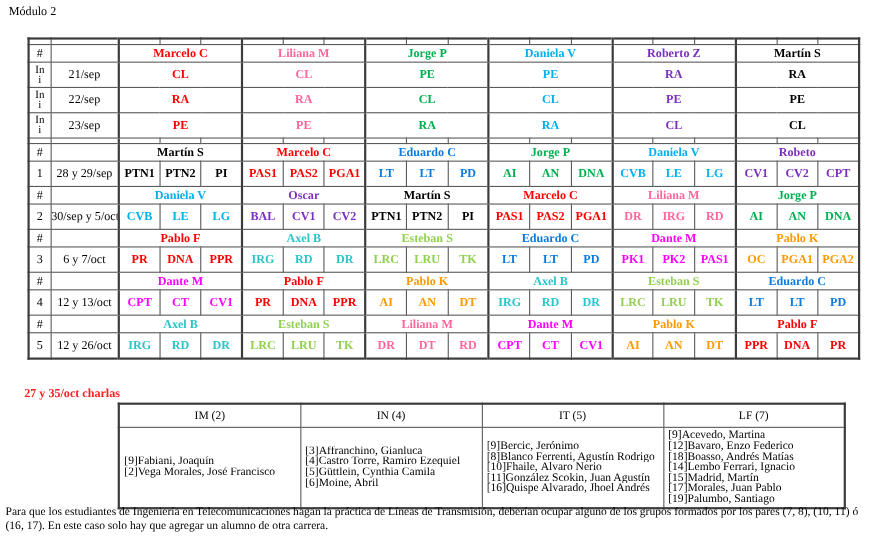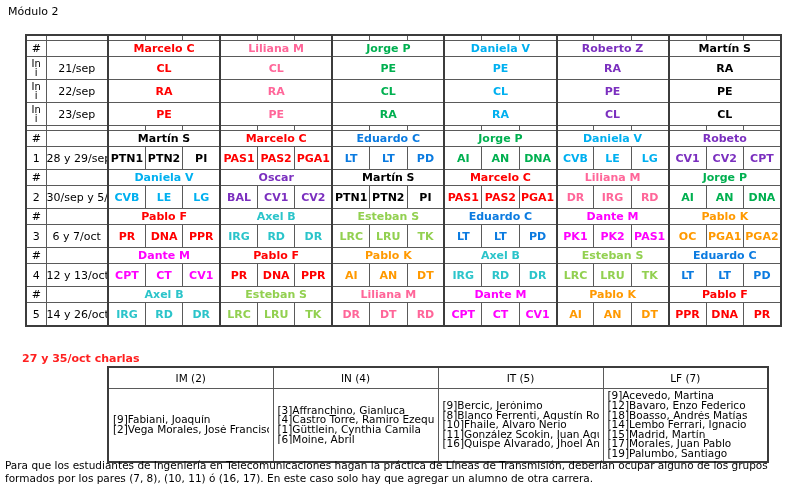--- a/index.html
+++ b/index.html
@@ -1,18 +1,18 @@
 <!DOCTYPE html>
 <html><head>
 <meta charset="utf-8">
 <style>
   html,body{margin:0;padding:0;}
   body{width:800px;height:491px;background:#fff;color:#000;
        font-family:"DejaVu Sans","Liberation Sans",sans-serif;position:relative;overflow:hidden;}
-  .abs{position:absolute;}
+  .abs{position:absolute;font-family:Liberation Serif, serif;}
   #title{left:8px;top:5px;font-size:11px;}
   #schedule-wrap{left:25px;top:34px;}
   #schedule{border-collapse:collapse;table-layout:fixed;width:757px;border:2px solid #3c3c3c;}
   #schedule td{border:1px solid #5a5a5a;text-align:center;font-size:11px;padding:0;
                overflow:hidden;white-space:nowrap;}
   #schedule td.gstart{border-left:2px solid #3c3c3c;}
   #schedule tr.hdr td{height:22px;}
   #schedule tr.sp td{height:4px;font-size:1px;line-height:1px;}
   #schedule tr.names td{height:15px;}
   #schedule tr.data td{height:22px;}
@@ -259,21 +259,21 @@
           <td></td>
           <td class="name gstart" colspan="3" style="color: rgb(43, 196, 202);">Axel B</td>
           <td class="name gstart" colspan="3" style="color: rgb(146, 208, 80);">Esteban S</td>
           <td class="name gstart" colspan="3" style="color: rgb(255, 102, 153);">Liliana M</td>
           <td class="name gstart" colspan="3" style="color: rgb(255, 0, 255);">Dante M</td>
           <td class="name gstart" colspan="3" style="color: rgb(255, 153, 0);">Pablo K</td>
           <td class="name gstart" colspan="3" style="color: rgb(255, 0, 0);">Pablo F</td>
         </tr>
         <tr class="data">
           <td>5</td>
-          <td>14 y 26/oct</td>
+          <td>12 y 26/oct</td>
           <td class="code gstart" style="color: rgb(43, 196, 202);">IRG</td>
           <td class="code" style="color: rgb(43, 196, 202);">RD</td>
           <td class="code" style="color: rgb(43, 196, 202);">DR</td>
           <td class="code gstart" style="color: rgb(146, 208, 80);">LRC</td>
           <td class="code" style="color: rgb(146, 208, 80);">LRU</td>
           <td class="code" style="color: rgb(146, 208, 80);">TK</td>
           <td class="code gstart" style="color: rgb(255, 102, 153);">DR</td>
           <td class="code" style="color: rgb(255, 102, 153);">DT</td>
           <td class="code" style="color: rgb(255, 102, 153);">RD</td>
           <td class="code gstart" style="color: rgb(255, 0, 255);">CPT</td>
@@ -308,21 +308,21 @@
           <td>LF (7)</td>
         </tr>
         <tr class="gbody">
           <td>
             <div class="student">[9]Fabiani, Joaquín</div>
             <div class="student">[2]Vega Morales, José Francisco</div>
           </td>
           <td>
             <div class="student">[3]Affranchino, Gianluca</div>
             <div class="student">[4]Castro Torre, Ramiro Ezequiel</div>
-            <div class="student">[1]Güttlein, Cynthia Camila</div>
+            <div class="student">[5]Güttlein, Cynthia Camila</div>
             <div class="student">[6]Moine, Abril</div>
           </td>
           <td>
             <div class="student">[9]Bercic, Jerónimo</div>
             <div class="student">[8]Blanco Ferrenti, Agustín Rodrigo</div>
             <div class="student">[10]Fhaile, Álvaro Nerio</div>
             <div class="student">[11]González Scokin, Juan Agustín</div>
             <div class="student">[16]Quispe Alvarado, Jhoel Andrés</div>
           </td>
           <td>

